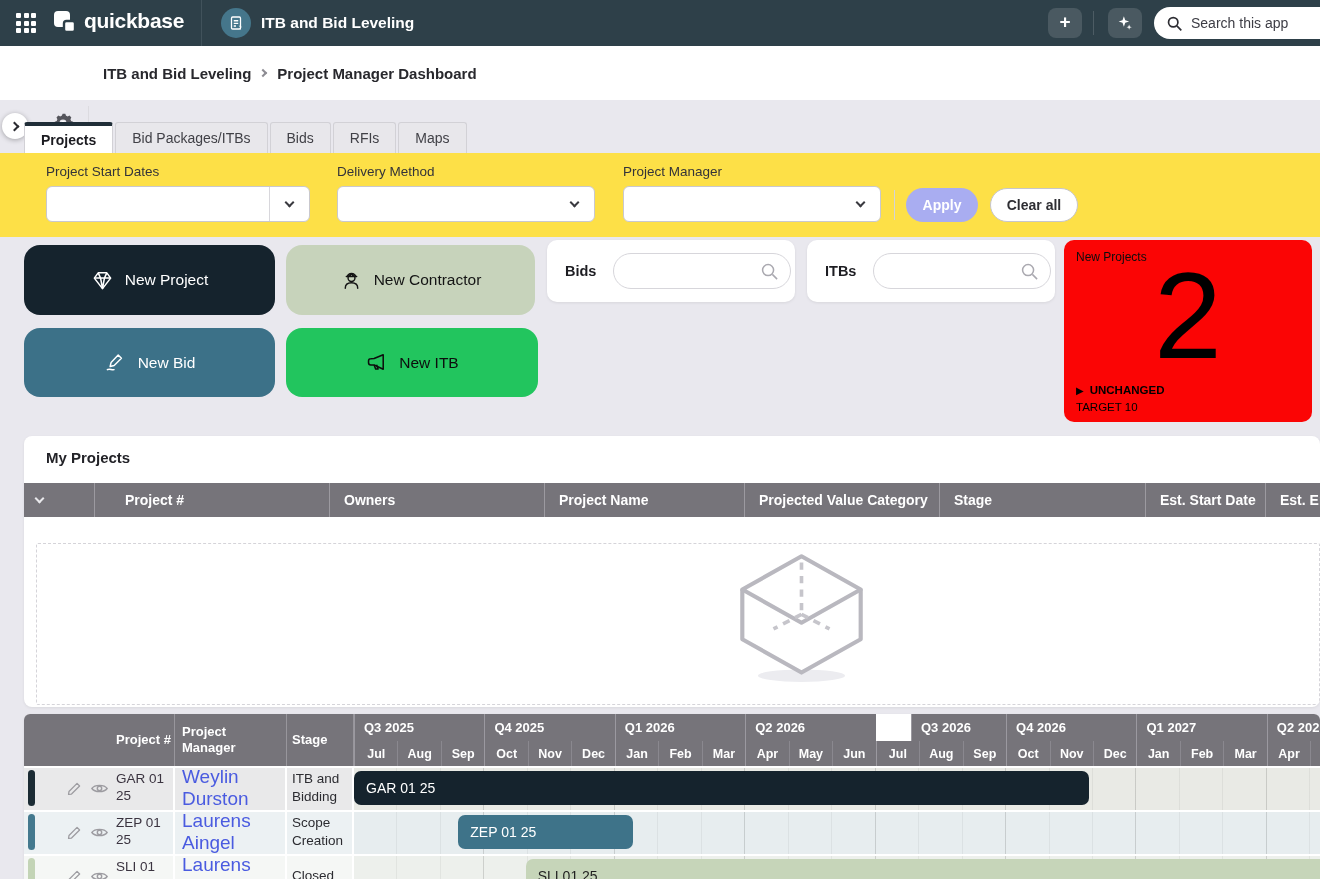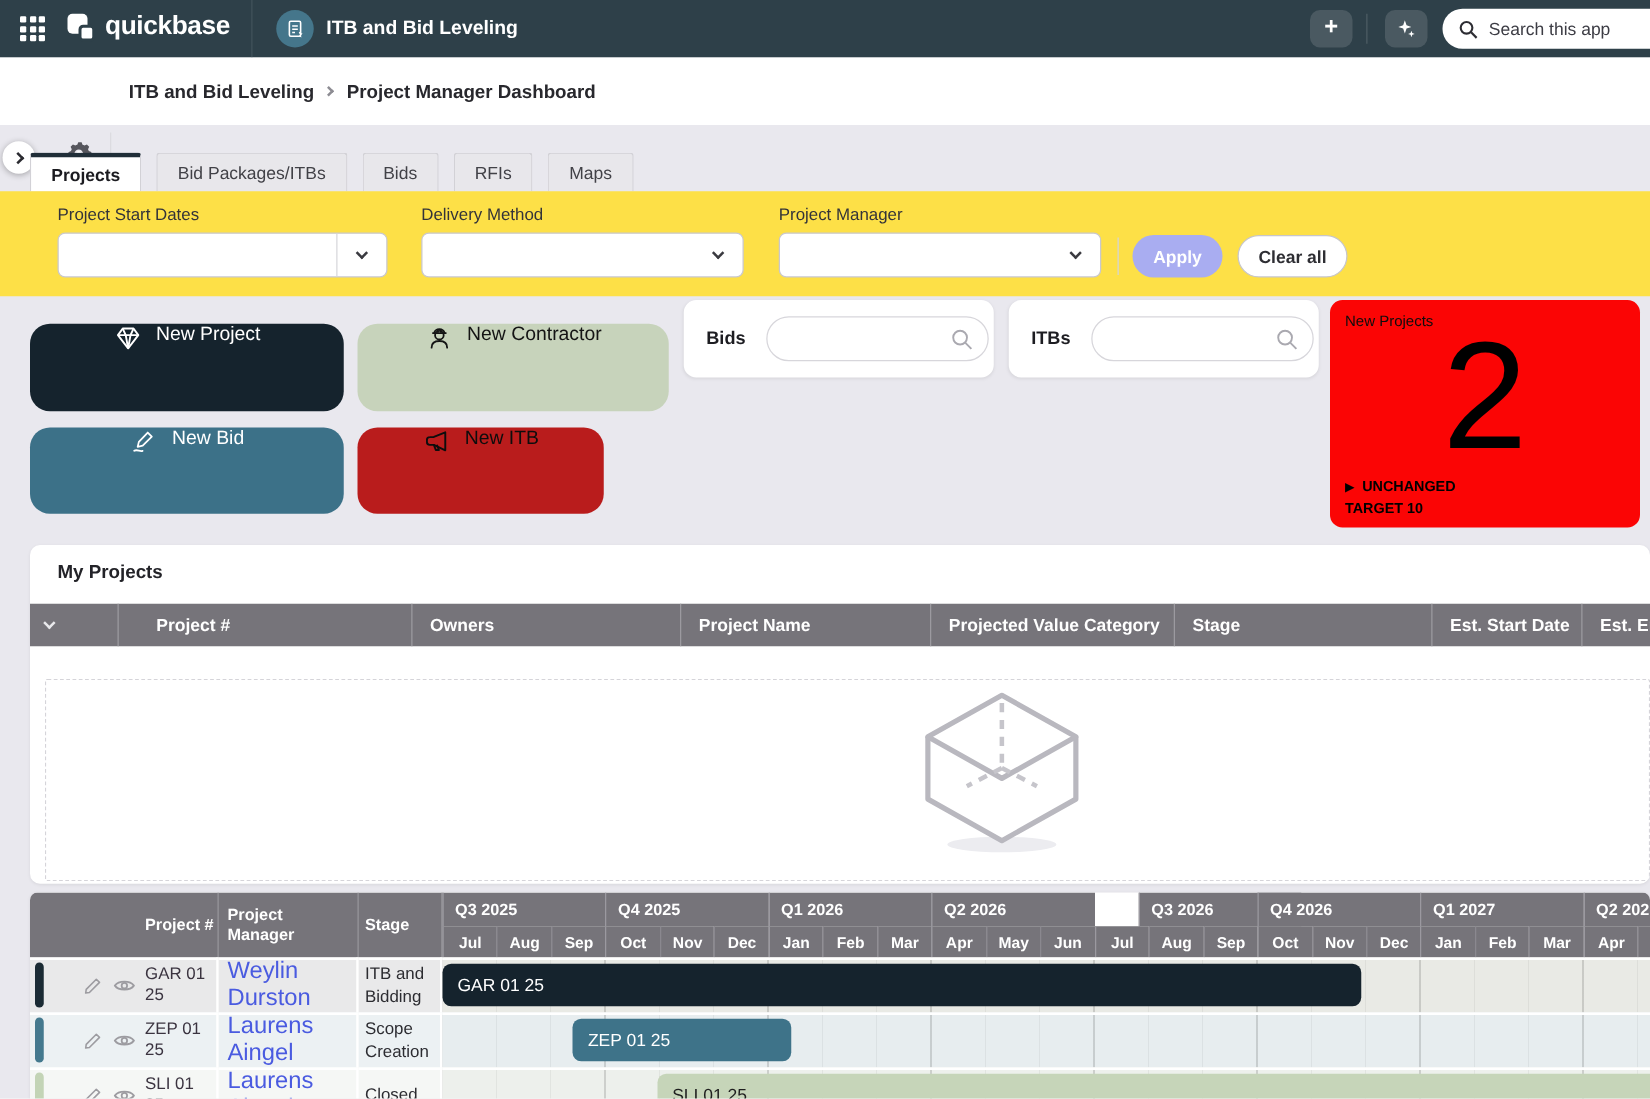--- a/index.html
+++ b/index.html
@@ -30,47 +30,47 @@
   .chev { display:inline-block; border-right:2px solid #2a2a30; border-bottom:2px solid #2a2a30; }
   .chev.right { width:7px; height:7px; transform:rotate(-45deg); margin-left:-2px; }
   .chev.down  { width:7px; height:7px; transform:rotate(45deg); margin-top:-3px; }
   .gear { position:absolute; left:52px; top:66px; }
   .crumb-sep { position:absolute; left:88px; top:60px; width:1px; height:27px; background:#dcdbe0; }
   .crumbs { position:absolute; left:103px; top:0; height:54px; display:flex; align-items:center; gap:11px; }
   .crumbs .crumb { font-size:15px; font-weight:bold; color:#28282d; }
   .crumbs .chev.right { border-color:#8d8c93; width:6px; height:6px; }
 
   
-  .tabs { position:absolute; left:24px; top:122px; height:31px; display:flex; gap:12px; }
+  .tabs { position:absolute; left:24px; top:122px; height:31px; display:flex; gap:2px; }
   .tab { height:31px; padding:0 16px; display:flex; align-items:center; font-size:14px; color:#414147; background:#e8e7eb; border:1px solid #d2d1d6; border-bottom:none; border-radius:3px 3px 0 0; cursor:pointer; white-space:nowrap; }
   .tab.active { background:#fff; border-top:4px solid #202e38; font-weight:bold; color:#1b1b20; }
 
   .filterstrip { position:absolute; left:0; top:153px; width:1320px; height:84px; background:#fde047; }
   .ffield { position:absolute; top:11px; }
   .ffield .flabel { font-size:13.5px; color:#333339; margin-bottom:7px; }
   .fselect { position:relative; height:36px; background:#fff; border:1px solid #c9c8ce; border-radius:6px; cursor:pointer; }
   .fselect .chevbox { position:absolute; right:0; top:0; width:40px; height:34px; display:flex; align-items:center; justify-content:center; }
   .fselect.divided .chevbox { border-left:1px solid #d8d7dc; }
   .fstrip-sep { position:absolute; left:894px; top:37px; width:1px; height:30px; background:#d4d3d8; }
   .btn-apply { position:absolute; left:906px; top:35px; width:72px; height:34px; border:none; border-radius:17px; background:#a9adf1; color:#fff; font-size:14px; font-weight:bold; font-family:inherit; cursor:pointer; }
   .btn-clear { position:absolute; left:990px; top:35px; width:88px; height:34px; border:1px solid #c7c6cb; border-radius:17px; background:#fff; color:#2e2e33; font-size:14px; font-weight:bold; font-family:inherit; cursor:pointer; }
 
   
-  .action-btn { position:absolute; border:none; border-radius:16px; display:flex; align-items:flex-start; justify-content:center; gap:11px; font-size:15.5px; font-weight:500; font-family:inherit; cursor:pointer;margin-top:14px; }
+  .action-btn { position:absolute; border:none; border-radius:16px; display:flex; align-items:center; justify-content:center; gap:11px; font-size:15.5px; font-weight:500; font-family:inherit; cursor:pointer; }
   .qcard { position:absolute; width:248px; height:62px; background:#fff; border-radius:10px; box-shadow:0 1px 3px rgba(0,0,0,.08); display:flex; align-items:center; padding-left:18px; }
   .qcard .qlabel { font-size:14.5px; font-weight:bold; color:#1d1d22; width:34px; }
   .qcard .qpill { position:relative; margin-left:14px; width:178px; height:36px; border:1px solid #d7d6db; border-radius:18px; display:flex; align-items:center; }
   .qcard .qpill input { border:none; outline:none; background:transparent; width:130px; margin-left:14px; font-family:inherit; font-size:14px; }
   .qcard .qpill svg { position:absolute; right:11px; top:8px; }
 
   .kpi { position:absolute; left:1064px; top:240px; width:248px; height:182px; border-radius:10px; padding:10px 12px; cursor:pointer; }
   .kpi .kpi-title { font-size:12px; color:#0d0d0d; font-weight:500; }
   .kpi .kpi-value { position:absolute; left:0; right:0; top:12px; text-align:center; font-size:122px; line-height:1.05; color:#000; }
   .kpi .kpi-trend { position:absolute; left:12px; bottom:26px; font-size:11.5px; font-weight:bold; color:#000; display:flex; align-items:center; gap:6px; }
-  .kpi .kpi-target { position:absolute; left:12px; bottom:9px; font-size:11.5px; font-weight:bold; color:#000; }
+  .kpi .kpi-target { position:absolute; left:12px; bottom:9px; font-size:11.5px; font-weight:normal; color:#000; }
   .tri { font-family:"DejaVu Sans", sans-serif; font-size:10px; }
 
   
   .card { background:#fff; border-radius:8px; box-shadow:0 1px 3px rgba(0,0,0,.07); position:absolute; overflow:hidden; }
   #myprojects { left:24px; top:436px; width:1296px; height:271px; }
   #myprojects .card-title { position:absolute; left:22px; top:13px; font-size:15px; font-weight:bold; color:#232328; }
   .mp-header { position:absolute; left:0; top:47px; height:34px; display:flex; background:#76747a; }
   .mp-th { height:34px; display:flex; align-items:center; padding-left:14px; color:#fff; font-size:14px; font-weight:bold; border-right:1px solid #9c9aa0; white-space:nowrap; }
   .mp-th .chev.down { border-color:#e9e9ec; }
   .empty-zone { position:absolute; left:12px; top:107px; width:1284px; height:162px; border:1px dashed #d5d4d9; border-radius:2px; }
@@ -217,21 +217,21 @@
       </button>
       <button class="action-btn" style="left: 24px; top: 328px; width: 251px; height: 69px; background: rgb(60, 113, 136); color: rgb(255, 255, 255);">
         <span style="display: flex;">
           <svg width="23" height="23" viewBox="0 0 24 24" fill="none" stroke="#ffffff" stroke-width="1.5" stroke-linejoin="round">
             <path d="M14.8 4.2l3.4 3.4-7.6 7.6-4.2 1 1-4.2z"></path>
             <path d="M3.5 19.5c2.5-1.6 4.5.8 7 0" stroke-linecap="round"></path>
           </svg>
         </span>
         <span>New Bid</span>
       </button>
-      <button class="action-btn" style="left: 286px; top: 328px; width: 197px; height: 69px; background: #b91c1c; color: rgb(13, 13, 13);">
+      <button class="action-btn" style="left: 286px; top: 328px; width: 252px; height: 69px; background: #22c55e; color: rgb(13, 13, 13);">
         <span style="display: flex;">
           <svg width="23" height="23" viewBox="0 0 24 24" fill="none" stroke="#0d0d0d" stroke-width="1.6" stroke-linejoin="round">
             <path d="M19 4v15l-9.5-4.5H6A2.3 2.3 0 0 1 3.7 12.2v-1.9A2.3 2.3 0 0 1 6 8l3.5-.1z"></path>
             <path d="M9.5 14.5l1.6 4.3h2.6l-1.7-4.4"></path>
           </svg>
         </span>
         <span>New ITB</span>
       </button>
     </div>
 

